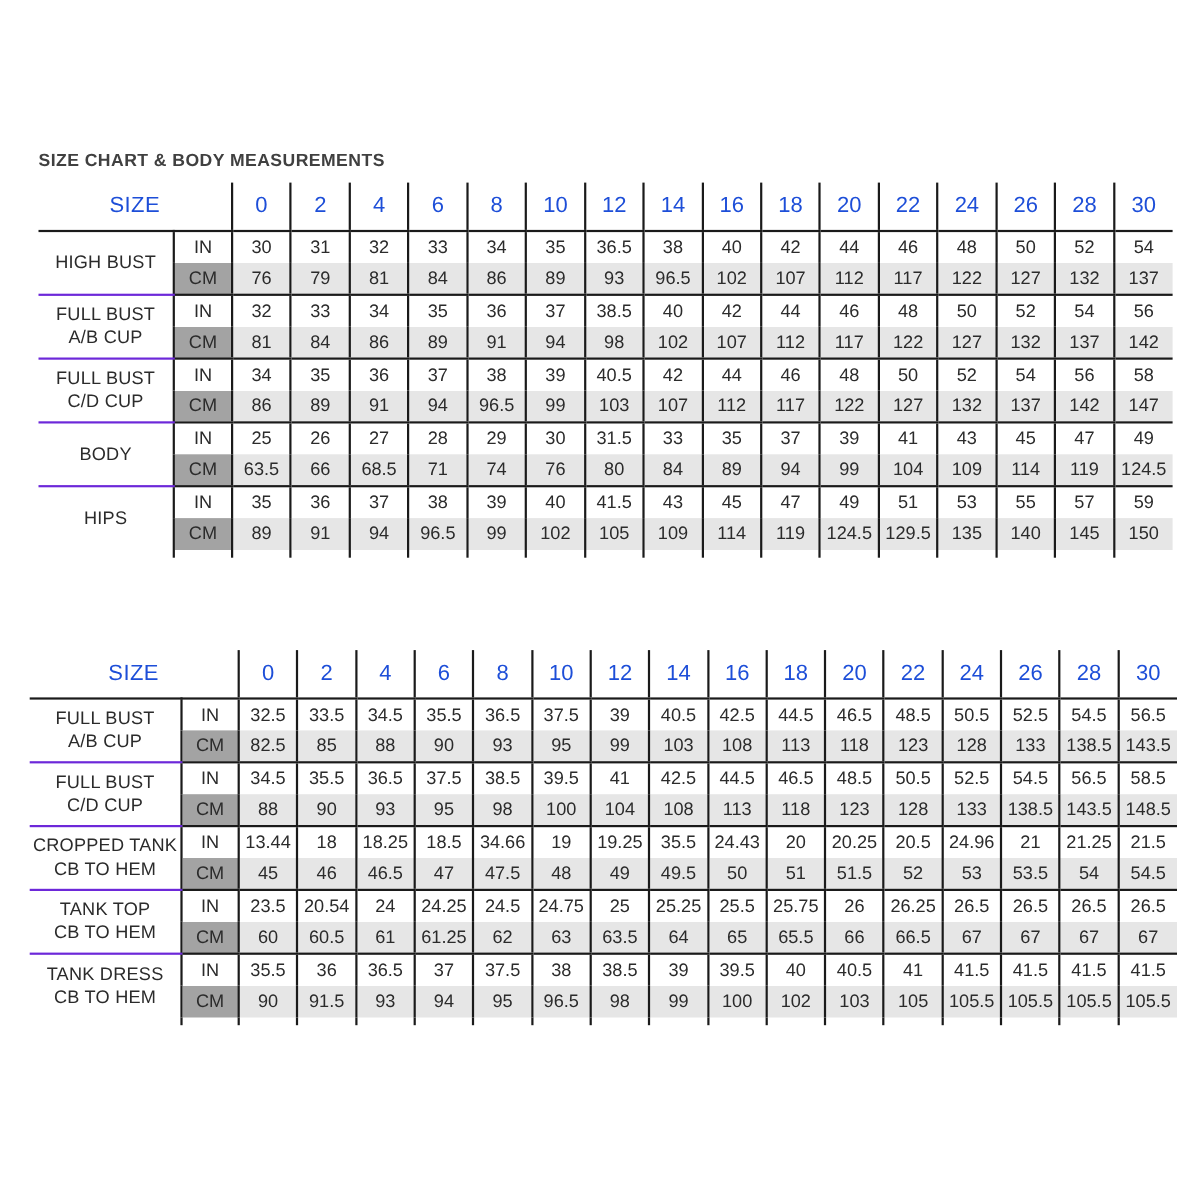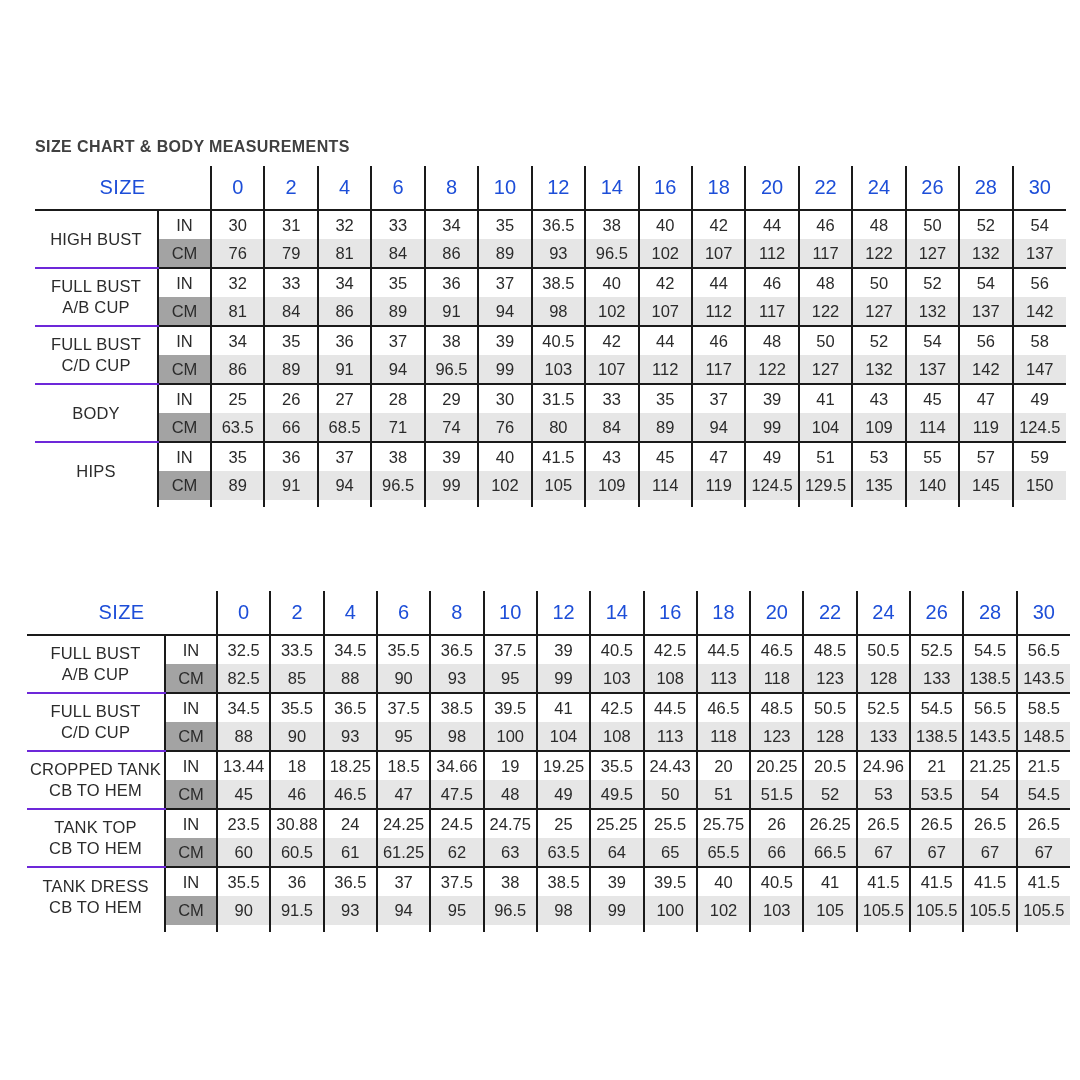--- a/index.html
+++ b/index.html
@@ -532,21 +532,21 @@
             <td class="bl">54</td>
             <td class="bl">54.5</td>
           </tr>
           <tr class="in-row">
             <td class="label gend" rowspan="2">
               <div>TANK TOP</div>
               <div>CB TO HEM</div>
             </td>
             <td class="unit bl">IN</td>
             <td class="bl">23.5</td>
-            <td class="bl">30.88</td>
+            <td class="bl">20.54</td>
             <td class="bl">24</td>
             <td class="bl">24.25</td>
             <td class="bl">24.5</td>
             <td class="bl">24.75</td>
             <td class="bl">25</td>
             <td class="bl">25.25</td>
             <td class="bl">25.5</td>
             <td class="bl">25.75</td>
             <td class="bl">26</td>
             <td class="bl">26.25</td>

